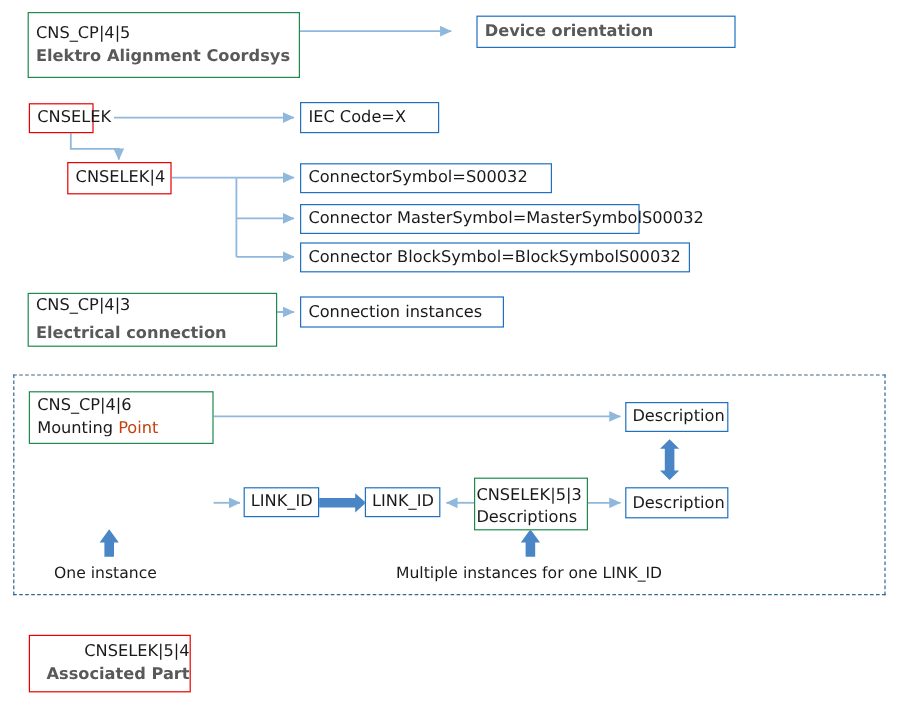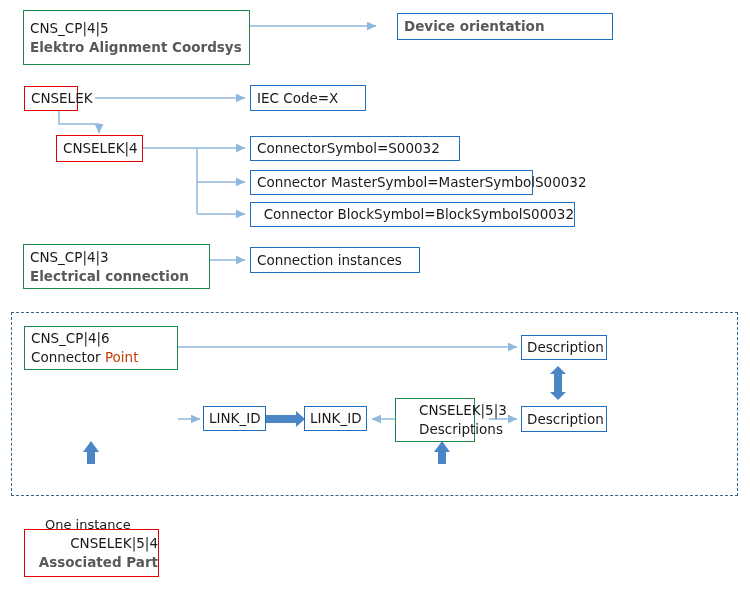--- a/index.html
+++ b/index.html
@@ -18,21 +18,21 @@
   .green{border:1.6px solid #1C8A4A;}
   .red{border:1.6px solid #E60000;}
   .blue{border:1.6px solid #1F70C1;}
 
   .single{justify-content:center;}
   .single .l1{font-size:13.5px;}
 
   .dashed-region{position:absolute;box-sizing:border-box;
        border:1.5px dashed #31678F;background:transparent;}
 
-  .caption{position:absolute;font-size:13px;color:#1a1a1a;white-space:nowrap;margin-top:46px;}
+  .caption{position:absolute;font-size:13px;color:#1a1a1a;white-space:nowrap;}
 
   svg.lines{position:absolute;left:0;top:0;width:750px;height:591px;
             pointer-events:none;overflow:visible;}
 </style>
 </head>
 <body>
 
 <div id="canvas">
 
   <svg class="lines" viewBox="0 0 750 591">
@@ -107,61 +107,62 @@
   </div>
 
   <div class="box blue single" style="left:250px;top:136px;width:210px;height:25px;">
     <span class="l1">ConnectorSymbol=S00032</span>
   </div>
 
   <div class="box blue single" style="left:250px;top:170px;width:283px;height:25px;">
     <span class="l1">Connector MasterSymbol=MasterSymbolS00032</span>
   </div>
 
-  <div class="box blue single" style="left:250px;top:202px;width:325px;height:25px;align-items:flex-end;">
+  <div class="box blue single" style="left:250px;top:202px;width:325px;height:25px;">
     <span class="l1">Connector BlockSymbol=BlockSymbolS00032</span>
   </div>
 
-  <div class="box green" style="left:23px;top:244px;width:187px;height:45px;">
+  <div class="box green" style="left:23px;top:244px;width:208px;height:45px;justify-content:space-between;">
     <span class="l1">CNS_CP|4|3</span>
     <span class="l2">Electrical connection</span>
   </div>
 
   <div class="box blue single" style="left:250px;top:247px;width:170px;height:26px;">
     <span class="l1">Connection instances</span>
   </div>
 
   <div class="box green" style="left:24px;top:326px;width:154px;height:44px;">
     <span class="l1"><span>CNS_CP|4|6</span></span>
-    <span class="l2plain"><span>Connector </span><span class="gray">Point</span></span>
+    <span class="l2plain"><span>Mounting </span><span class="gray">Point</span></span>
   </div>
 
 
   <div class="box blue single" style="left:203px;top:406px;width:63px;height:25px;padding-left:5px;">
     <span class="l1">LINK_ID</span>
   </div>
 
   <div class="box blue single" style="left:304px;top:406px;width:63px;height:25px;padding-left:5px;">
     <span class="l1">LINK_ID</span>
   </div>
 
-  <div class="box green" style="left:395px;top:398px;width:80px;height:44px;padding-left:23px;">
+  <div class="box green" style="left:395px;top:398px;width:95px;height:44px;padding-left:1px;justify-content:flex-end;">
     <span class="l1">CNSELEK|5|3</span>
     <span class="l2plain">Descriptions</span>
   </div>
 
   <div class="box blue single" style="left:521px;top:335px;width:86px;height:25px;padding-left:5px;">
     <span class="l1">Description</span>
   </div>
 
   <div class="box blue single" style="left:521px;top:406px;width:86px;height:26px;padding-left:5px;">
     <span class="l1">Description</span>
   </div>
 
   <div class="box red" style="left:24px;top:529px;width:135px;height:48px;align-items:flex-end;">
     <span class="l1">CNSELEK|5|4</span>
     <span class="l2">Associated Part</span>
   </div>
 
   <div class="caption" style="left:45px;top:471px;">One instance</div>
 
+  <div class="caption" style="left:330px;top:471px;">Multiple instances for one LINK_ID</div>
 
 </div>
 
 </body></html>

